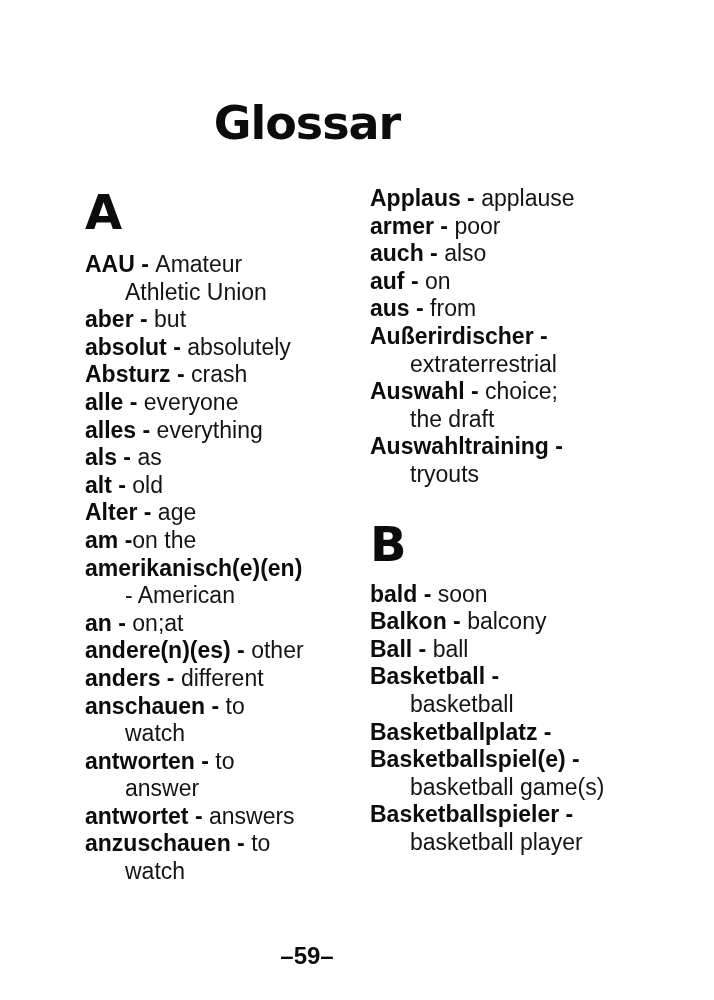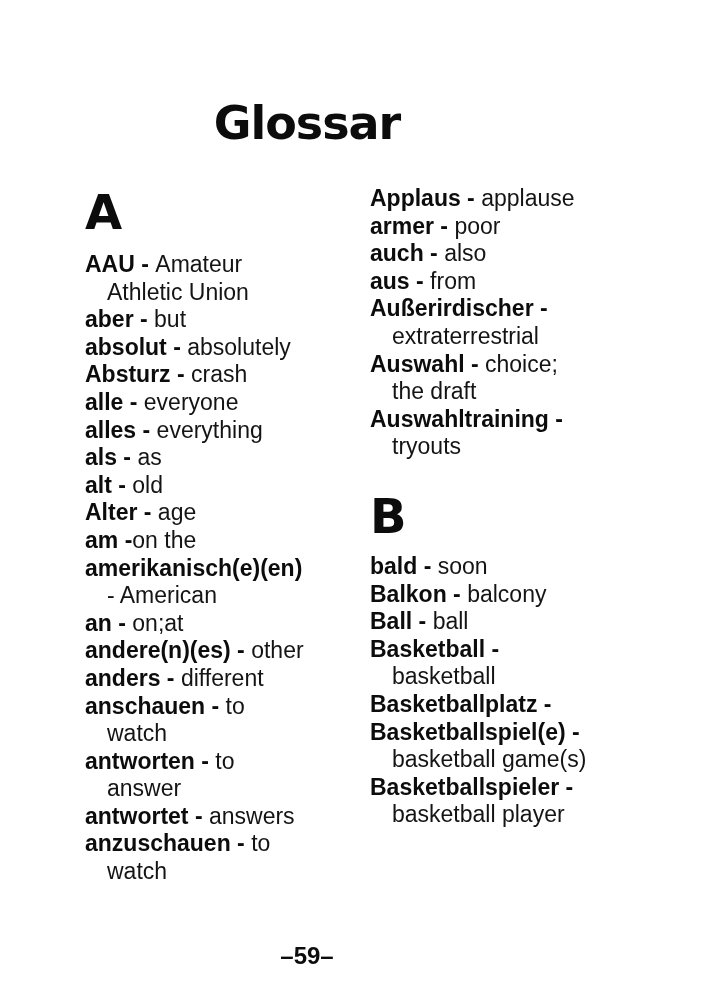--- a/index.html
+++ b/index.html
@@ -56,21 +56,21 @@
   .entry .term {
     font-weight: bold;
     color: #0c0c0c;
     margin-top: 7px;
   }
   .entry .sep {
     font-weight: bold;
     color: #0c0c0c;
   }
   .entry .cont {
-    margin-left: 22px;
+    margin-left: 40px;
   }
   .footer {
     position: absolute;
     top: 902px;
     left: 0;
     width: 100%;
     text-align: center;
     font-size: 24px;
     font-weight: bold;
     color: #0c0c0c;
@@ -154,20 +154,23 @@
         <div class="entry">
           <div class="line1"><span class="term">Applaus</span><span class="sep"> - </span><span class="def">applause</span></div>
         </div>
         <div class="entry">
           <div class="line1"><span class="term">armer</span><span class="sep"> - </span><span class="def">poor</span></div>
         </div>
         <div class="entry">
           <div class="line1"><span class="term">auch</span><span class="sep"> - </span><span class="def">also</span></div>
         </div>
         <div class="entry">
+          <div class="line1"><span class="term">auf</span><span class="sep"> - </span><span class="def">on</span></div>
+        </div>
+        <div class="entry">
           <div class="line1"><span class="term">aus</span><span class="sep"> - </span><span class="def">from</span></div>
         </div>
         <div class="entry">
           <div class="line1"><span class="term">Außerirdischer</span><span class="sep"> -</span></div>
           <div class="cont">extraterrestrial</div>
         </div>
         <div class="entry">
           <div class="line1"><span class="term">Auswahl</span><span class="sep"> - </span><span class="def">choice;</span></div>
           <div class="cont">the draft</div>
         </div>

